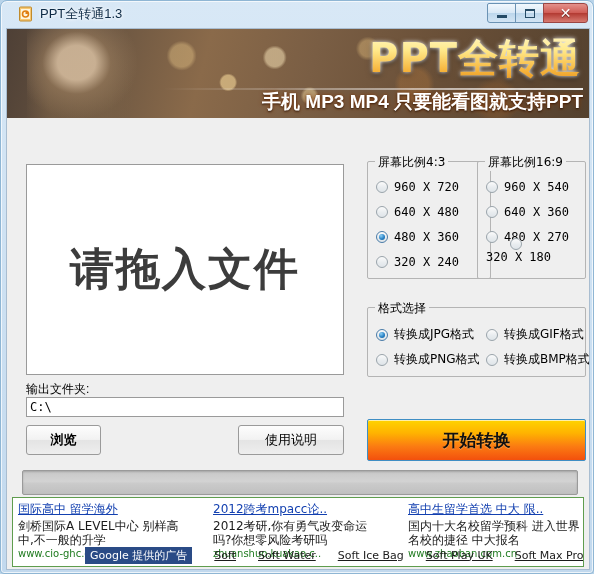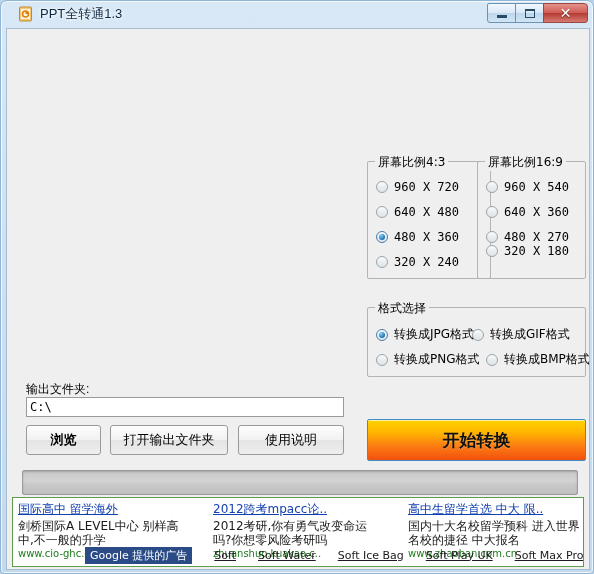--- a/index.html
+++ b/index.html
@@ -243,27 +243,35 @@
         <i class="gl-max"></i>
       </div>
       <div class="cbtn close">
         <span class="gl-close">✕</span>
       </div>
     </div>
   </div>
 
   <div class="client">
 
-
+    <div class="banner">
+      <div class="banner-cat"></div>
+      <div class="banner-rule"></div>
+      <div class="banner-title">PPT全转通</div>
+      <div class="banner-sub">手机 MP3 MP4 只要能看图就支持PPT</div>
+    </div>
+
+    <div class="drop-area">
+      <div class="drop-text">请拖入文件</div>
+    </div>
 
     <div class="out-label">输出文件夹:</div>
     <input class="out-input" type="text" value="C:\" style="">
 
     <div class="btn" id="btn-browse">浏览</div>
-    <div class="btn" id="btn-openfolder">打开输出文件夹</div>
     <div class="btn" id="btn-help">使用说明</div>
 
     <div class="group" id="group-ratio43">
       <div class="group-legend">屏幕比例4:3</div>
       <div class="radio-row" style="left:8px;top:18px;">
         <span class="rb"></span>
         <span>960 X 720</span>
       </div>
       <div class="radio-row" style="left:8px;top:43px;">
         <span class="rb"></span>
@@ -286,33 +294,33 @@
         <span>960 X 540</span>
       </div>
       <div class="radio-row" style="left:8px;top:43px;text-align:center;">
         <span class="rb"></span>
         <span>640 X 360</span>
       </div>
       <div class="radio-row" style="left:8px;top:68px;">
         <span class="rb"></span>
         <span>480 X 270</span>
       </div>
-      <div class="radio-row" style="left:8px;top:82px;">
+      <div class="radio-row" style="left:8px;top:76px;flex-direction:column;">
         <span class="rb"></span>
         <span>320 X 180</span>
       </div>
     </div>
 
     <div class="group" id="group-format">
       <div class="group-legend">格式选择</div>
       <div class="radio-row cjk" style="left:8px;top:18px;">
         <span class="rb on"></span>
         <span>转换成JPG格式</span>
       </div>
-      <div class="radio-row cjk" style="left:104px;top:18px;text-align:center;">
+      <div class="radio-row cjk" style="left:118px;top:18px;text-align:center;">
         <span class="rb"></span>
         <span>转换成GIF格式</span>
       </div>
       <div class="radio-row cjk" style="left:8px;top:43px;">
         <span class="rb"></span>
         <span>转换成PNG格式</span>
       </div>
       <div class="radio-row cjk" style="left:118px;top:43px;">
         <span class="rb"></span>
         <span>转换成BMP格式</span>

